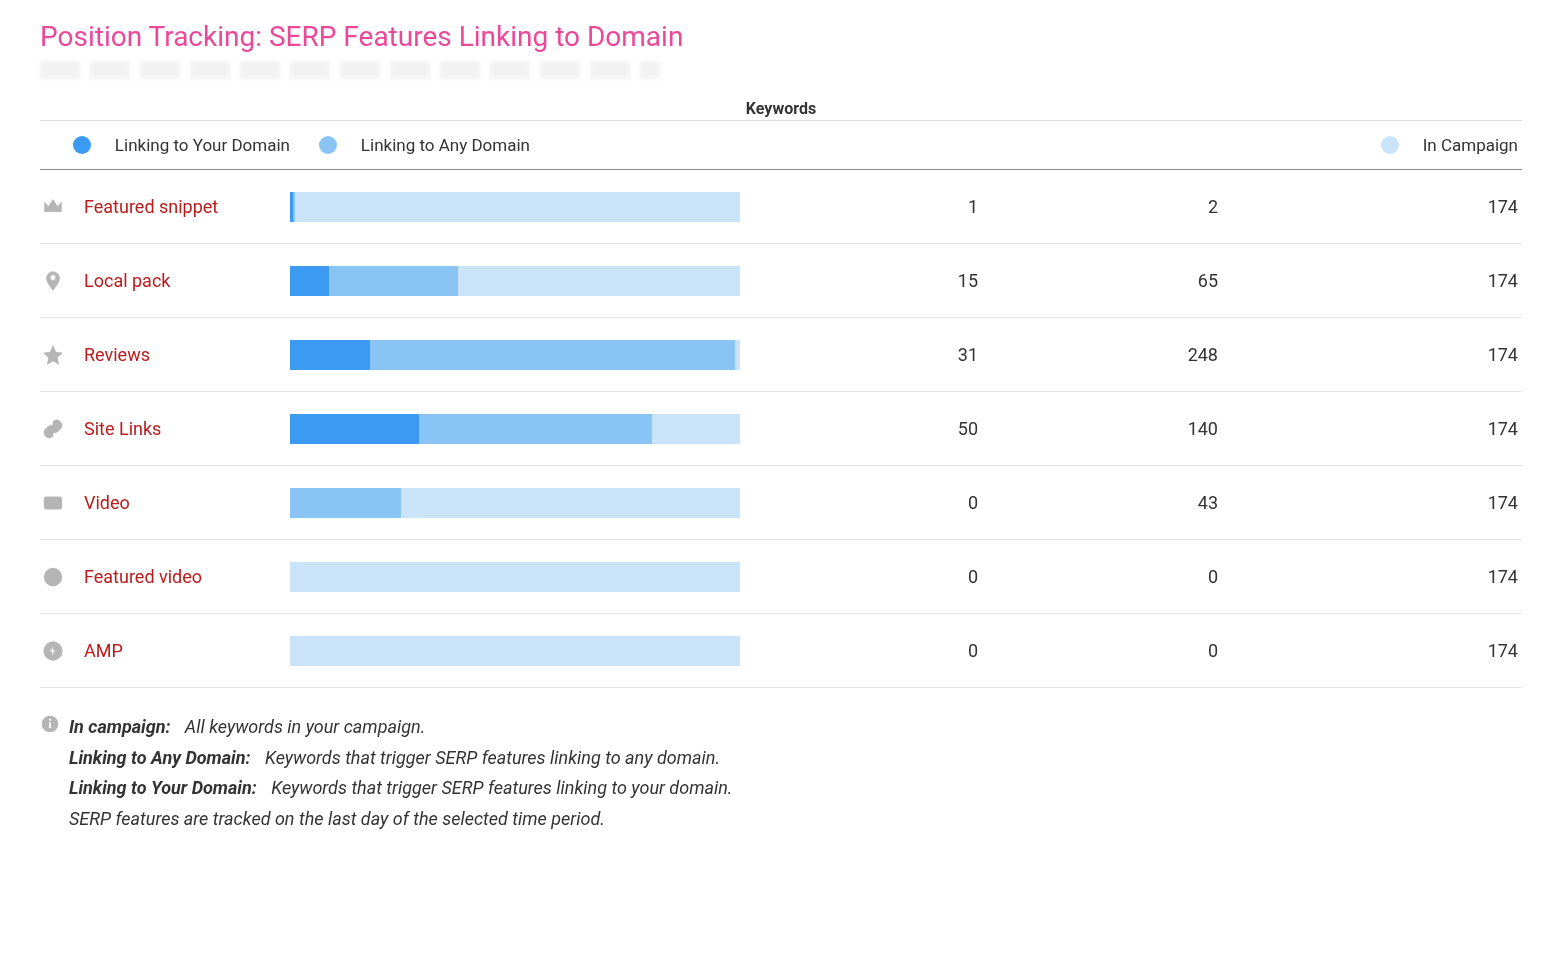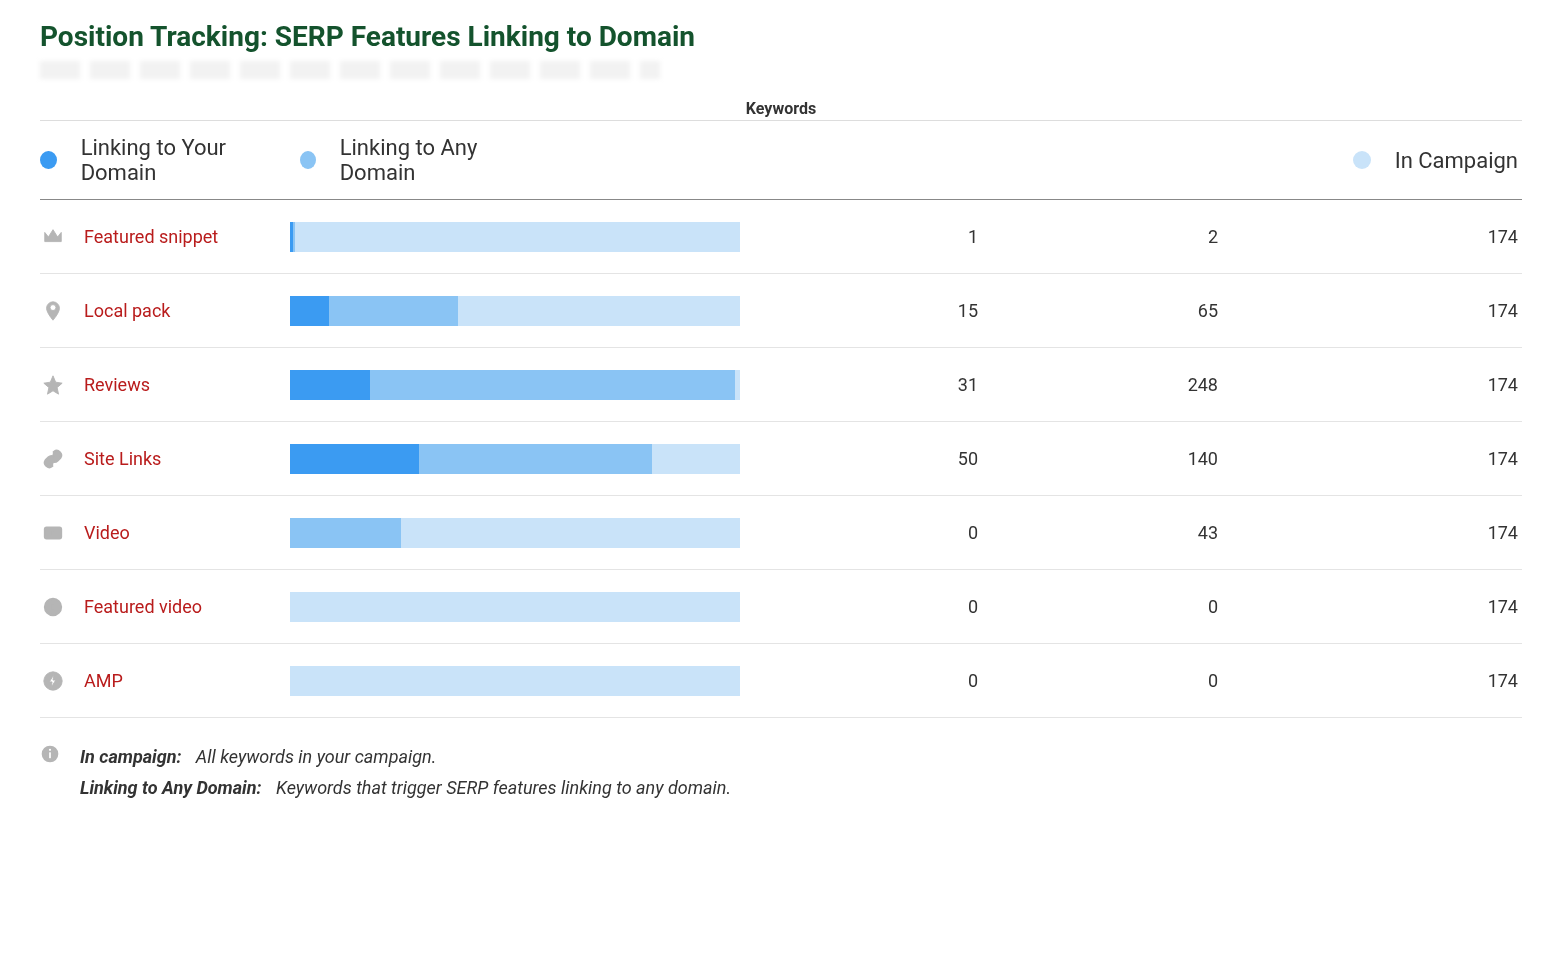--- a/index.html
+++ b/index.html
@@ -5,22 +5,22 @@
   * { box-sizing: border-box; margin: 0; padding: 0; }
   body {
     font-family: -apple-system, BlinkMacSystemFont, "Segoe UI", Roboto, "Helvetica Neue", Arial, sans-serif;
     background: #fff;
     color: #333;
     padding: 20px 40px;
     width: 1562px;
   }
   h1 {
     font-size: 28px;
-    font-weight: 700;
-    color: #14532d;
+    font-weight: 400;
+    color: #ec4899;
     margin-bottom: 8px;
   }
   .redacted {
     height: 18px;
     width: 620px;
     background: repeating-linear-gradient(90deg, #f2f2f2 0 40px, #fff 40px 50px);
     filter: blur(2px);
     margin-bottom: 20px;
   }
   .table {
@@ -50,21 +50,21 @@
     border-bottom: 1px solid #ddd;
   }
   .th-keywords-legend {
     display: flex;
     padding: 14px 0 14px 0;
   }
   .legend-item {
     display: flex;
     align-items: center;
     gap: 24px;
-    font-size: 22px;
+    font-size: 17px;
     color: #333;
   }
   .legend-item.col-your { flex: 0 0 260px; justify-content: flex-end; padding-right: 10px;}
   .legend-item.col-any  { flex: 0 0 240px; justify-content: flex-end; padding-right: 10px;}
   .legend-item.col-camp { flex: 1; justify-content: flex-end; padding-right: 4px;}
   .swatch {
     width: 18px; height: 18px; border-radius: 50%;
   }
   .sw-your { background: #3b9bf2; }
   .sw-any  { background: #8ac4f4; }
@@ -119,21 +119,21 @@
     color: #333;
     text-align: right;
   }
   .val.col-your { flex: 0 0 260px; padding-right: 22px; }
   .val.col-any  { flex: 0 0 240px; padding-right: 22px; }
   .val.col-camp { flex: 1; padding-right: 4px; }
 
   .footer {
     margin-top: 24px;
     display: flex;
-    gap: 18px;
+    gap: 7px;
   }
   .footer-icon {
     flex: 0 0 22px;
     padding-top: 2px;
   }
   .footer-icon svg { width: 20px; height: 20px; fill: #b5b5b5; }
   .footer-text p {
     font-size: 18px;
     line-height: 1.7;
     color: #333;
@@ -319,14 +319,19 @@
   </div>
   <div class="footer-text">
     <p>
       <strong>In campaign:</strong>
       <span class="def">All keywords in your campaign.</span>
     </p>
     <p>
       <strong>Linking to Any Domain:</strong>
       <span class="def">Keywords that trigger SERP features linking to any domain.</span>
     </p>
+    <p>
+      <strong>Linking to Your Domain:</strong>
+      <span class="def">Keywords that trigger SERP features linking to your domain.</span>
+    </p>
+    <p>SERP features are tracked on the last day of the selected time period.</p>
   </div>
 </div>
 
 </body></html>

